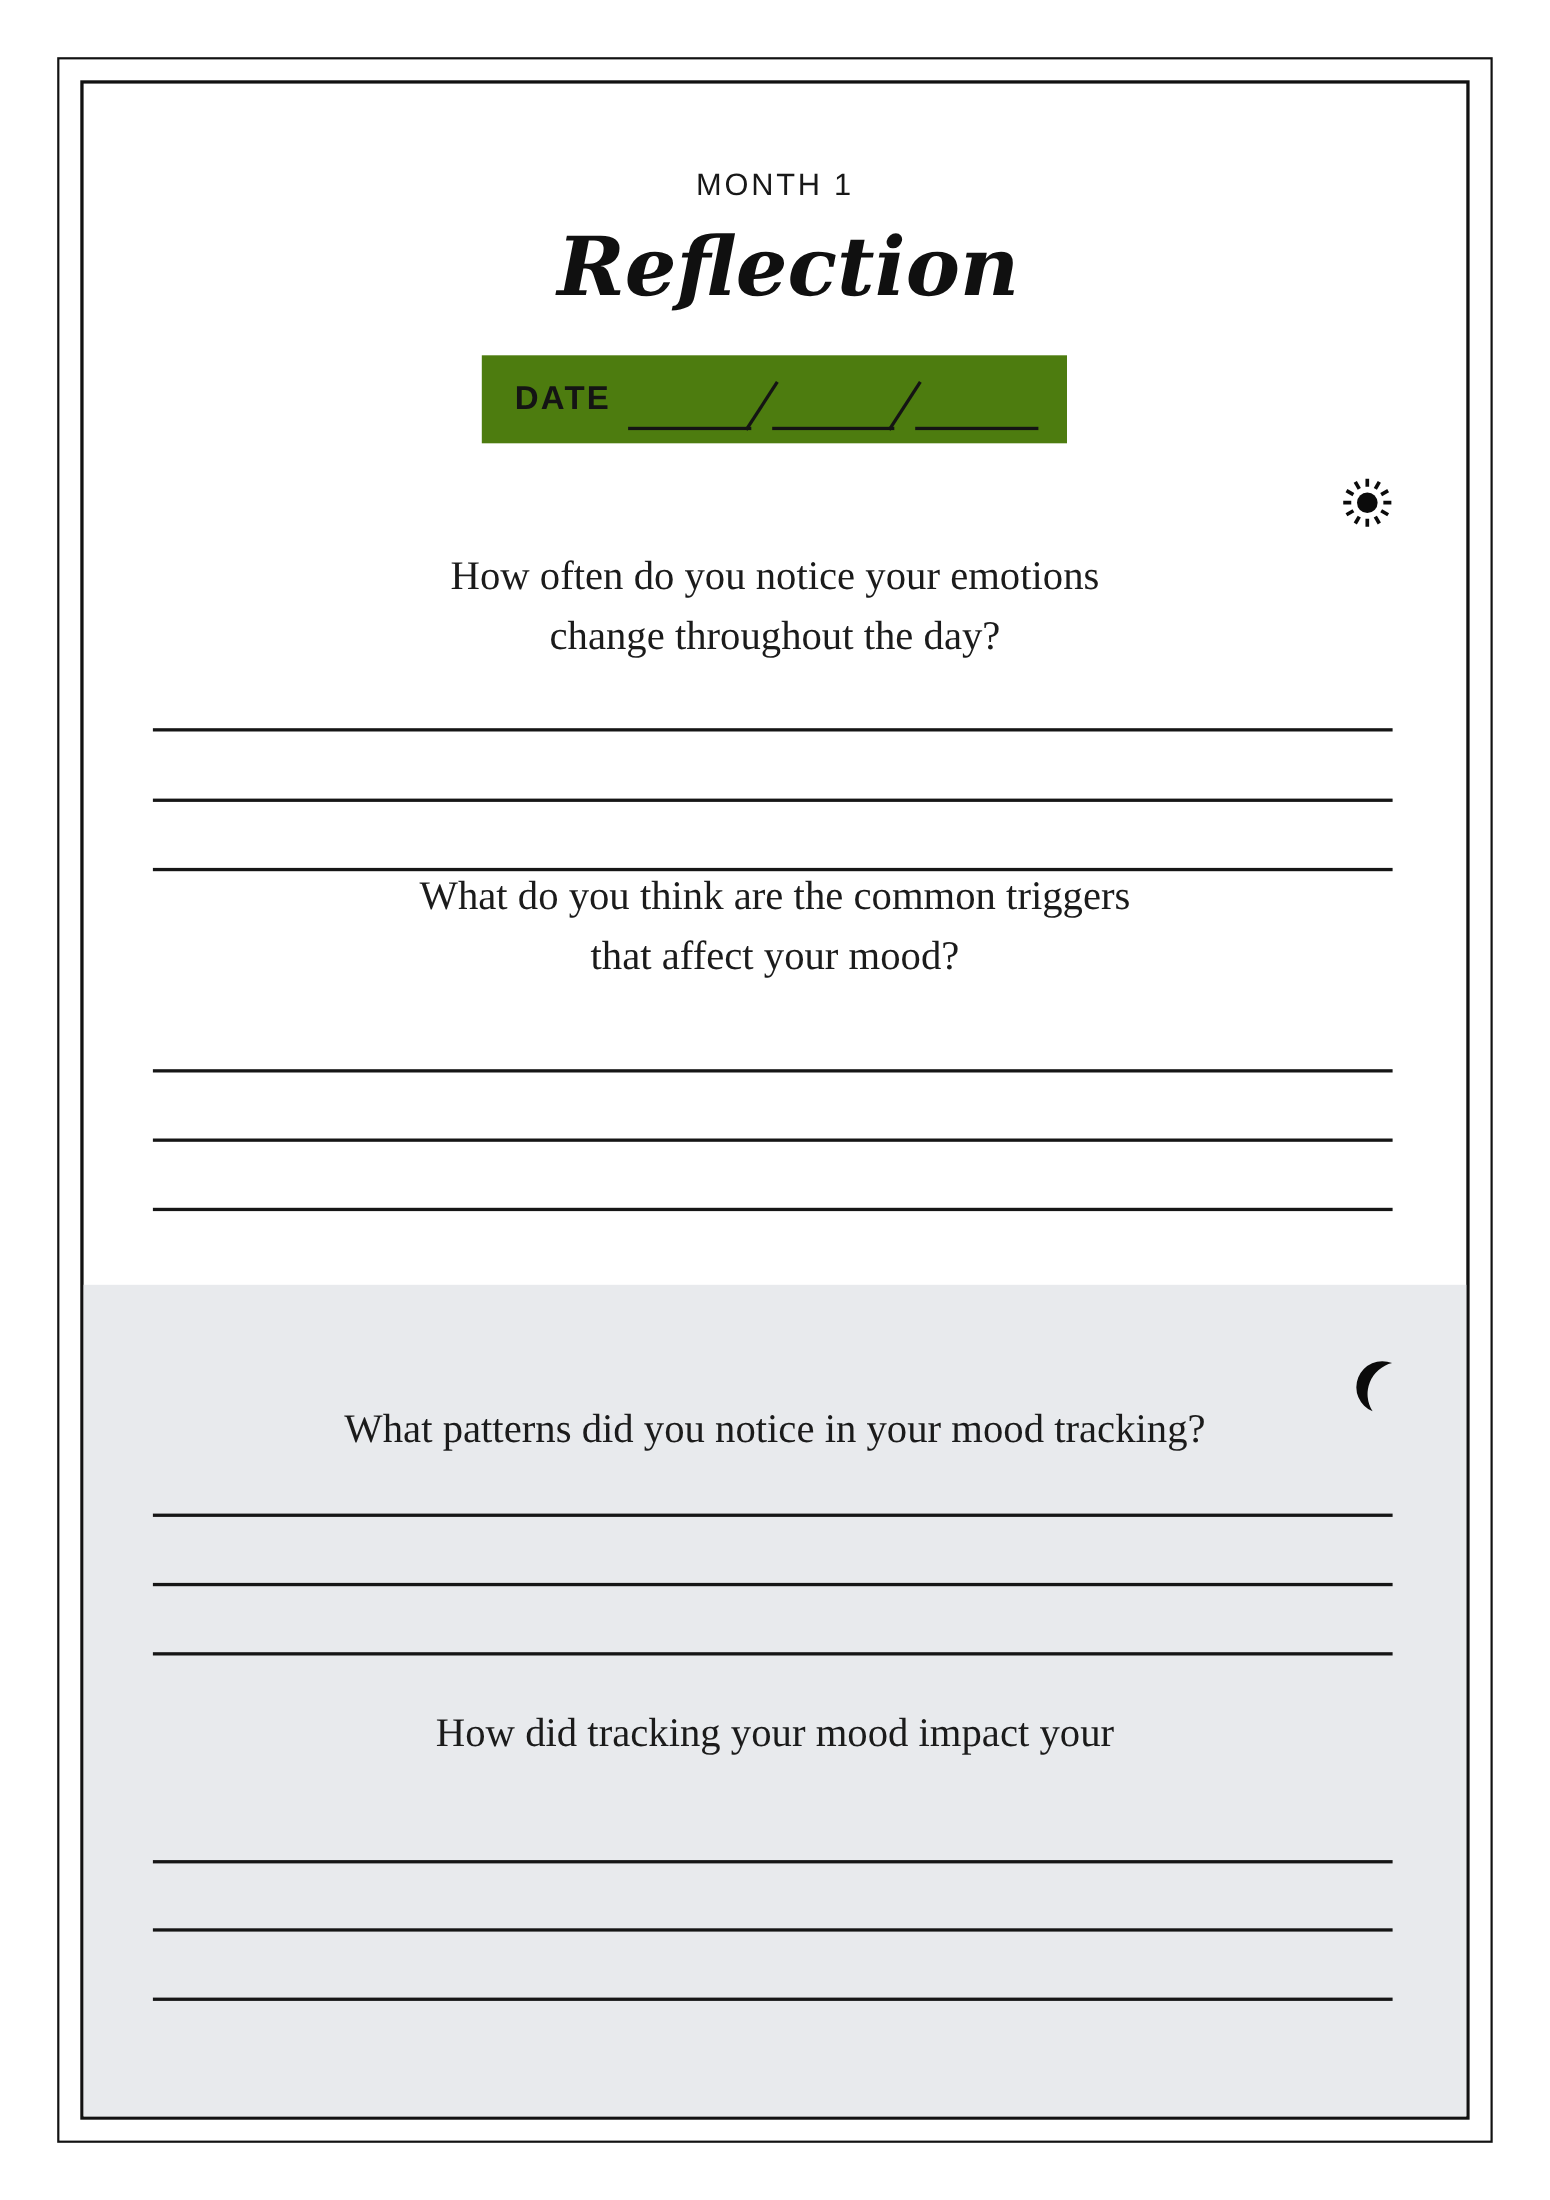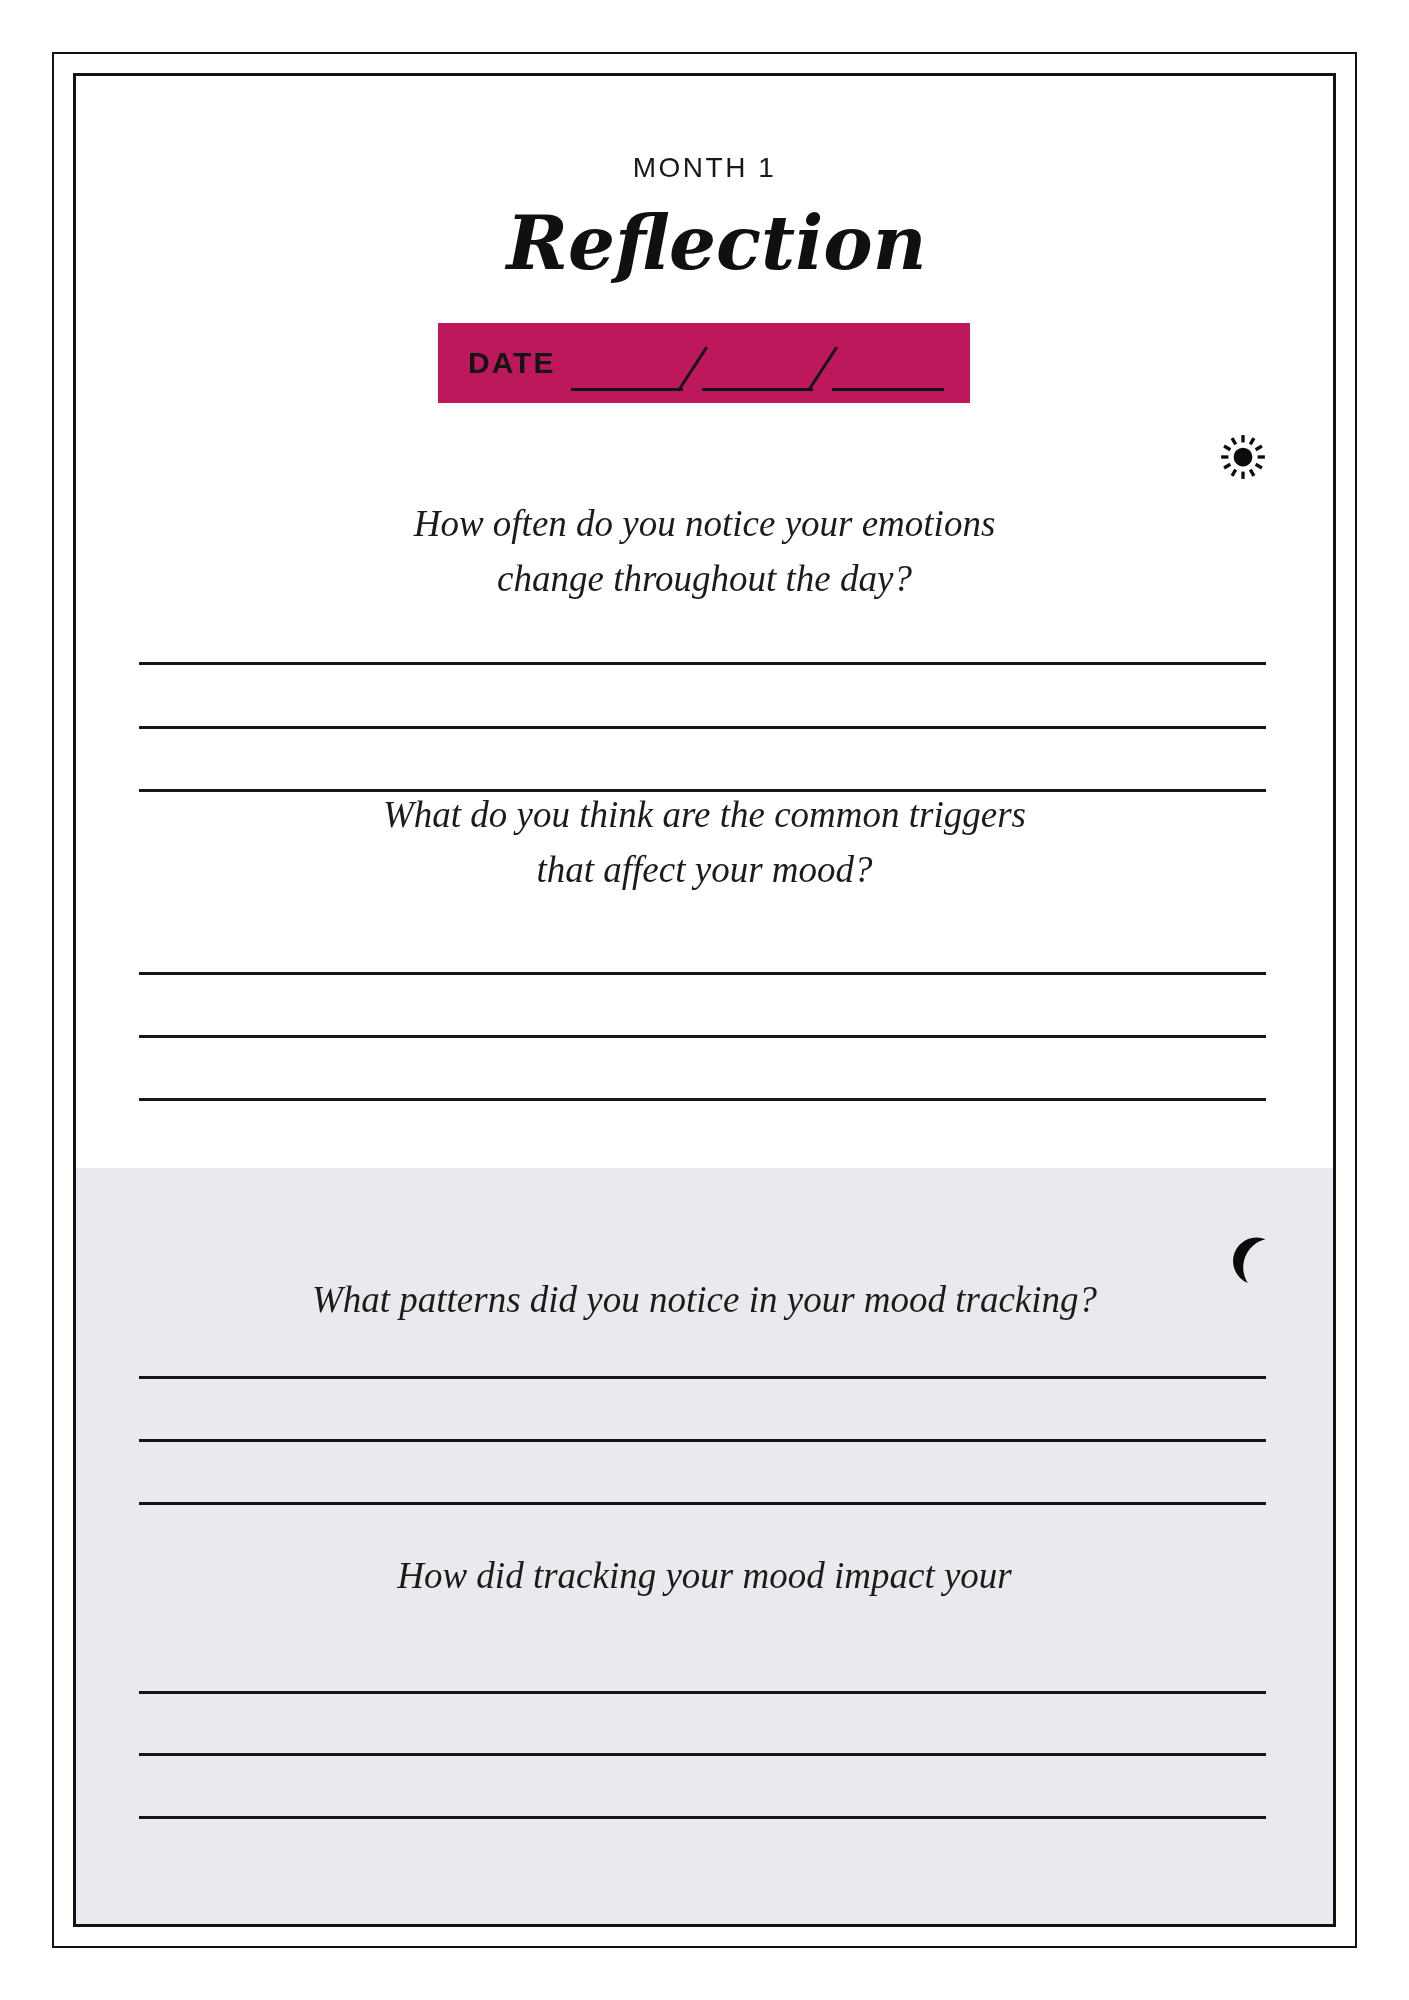--- a/index.html
+++ b/index.html
@@ -9,34 +9,34 @@
   .inner-frame{position:absolute;inset:73px;border:3px solid #121212;}
   .evening-panel{position:absolute;left:76px;right:76px;top:1168px;bottom:76px;background:#e8eaed;}
 
   .eyebrow{position:absolute;left:0;top:152px;width:100%;text-align:center;
            font-family:"Liberation Sans", sans-serif;font-size:28px;font-weight:400;
            letter-spacing:2.5px;color:#181818;}
   .title{position:absolute;left:0;top:176px;width:100%;margin:12px;text-align:center;
          font-family:"DejaVu Serif","Liberation Serif",serif;font-style:italic;
          font-weight:600;font-size:74px;line-height:110px;color:#101010;}
 
-  .date-box{position:absolute;left:438px;top:323px;width:532px;height:80px;background:#be185d;
+  .date-box{position:absolute;left:438px;top:323px;width:532px;height:80px;background:#4d7c0f;
             display:flex;align-items:center;box-sizing:border-box;padding:0 26px 0 30px;}
   .date-label{font-family:"Liberation Sans", sans-serif;font-weight:700;font-size:30px;
               letter-spacing:2px;color:#141414;margin-right:16px;line-height:80px;}
   .date-blank{flex:1;height:0;border-bottom:3px solid #141414;align-self:flex-end;margin-bottom:12px;}
   .date-slash{width:3px;height:52px;background:#141414;transform:rotate(33deg);
               align-self:flex-end;margin:0 8px 8px 8px;flex:0 0 auto;}
 
   .icon{position:absolute;}
   .sun-icon{left:1218px;top:432px;}
   .moon-icon{left:1224px;top:1232px;}
 
   .question{position:absolute;left:0;width:100%;text-align:center;
-            font-style:italic;font-size:37px;line-height:55px;color:#1b1b1b;}
+            font-size:37px;line-height:55px;color:#1b1b1b;}
   .q1{top:496px;} .q2{top:787px;} .q3{top:1272px;} .q4{top:1548px;}
 
   .answer-line{position:absolute;left:139px;width:1127px;height:2.5px;background:#161616;}
 </style>
 </head>
 <body>
 
 <div class="page">
 
   <div class="outer-frame"></div>

